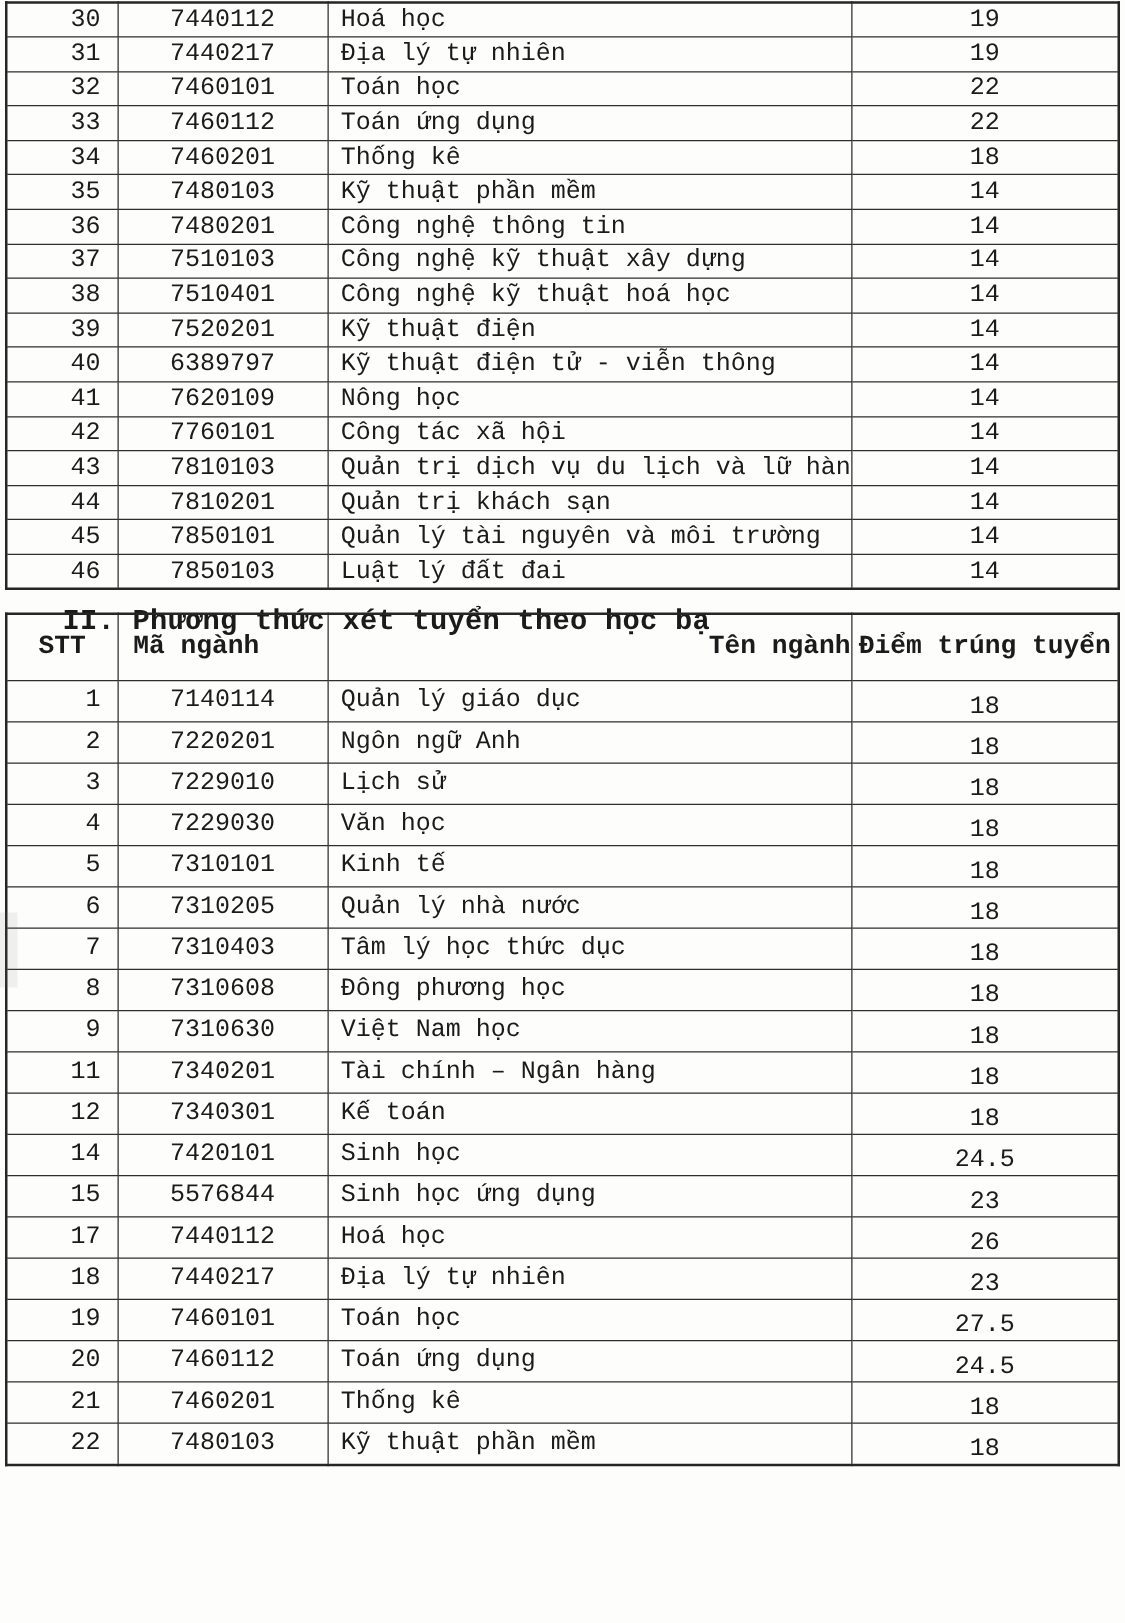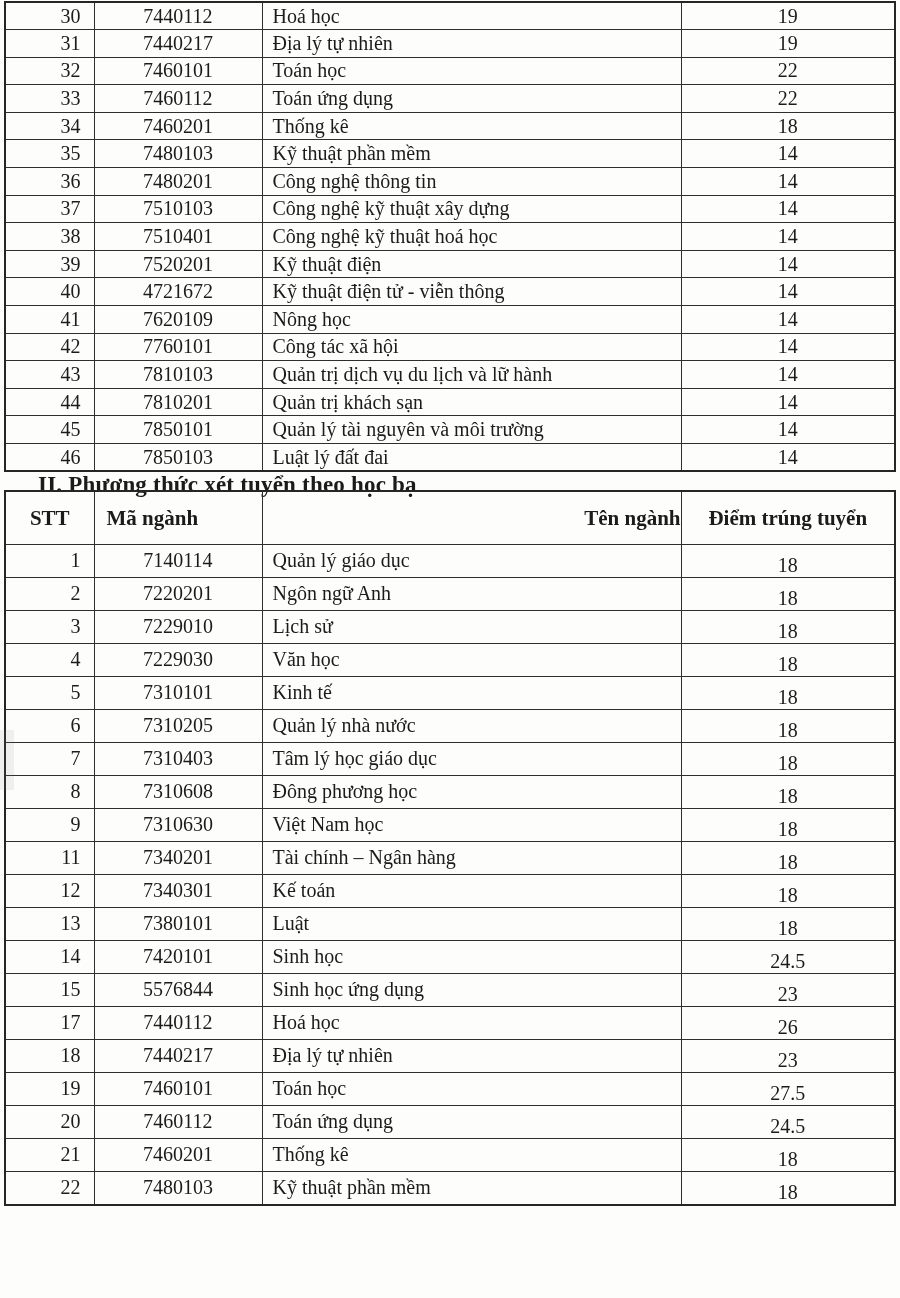--- a/index.html
+++ b/index.html
@@ -3,21 +3,21 @@
 <meta charset="utf-8">
 <style>
   html, body { margin: 0; padding: 0; background: #e8e8e8; }
   .page {
     position: relative;
     width: 900px;
     height: 1298px;
     margin: 0 auto;
     background: #fdfdfc;
     color: #1b1b1b;
-    font-family: Liberation Serif, serif;
+    font-family: Liberation Mono, monospace;
     overflow: hidden;
   }
   table {
     position: absolute;
     left: 4px;
     width: 890px;
     border-collapse: collapse;
     table-layout: fixed;
     background: transparent;
   }
@@ -47,21 +47,21 @@
   .t2 td.score { padding-top: 9px; }
   th { font-weight: bold; font-size: 21px; }
   th.stt   { text-align: center; }
   th.code  { text-align: left; padding-left: 12px; }
   th.name  { text-align: right; padding-left: 11px; }
   th.score { text-align: center; }
   .heading {
     position: absolute;
     top: 472px;
     left: 38px;
-    margin: 0;
+    margin: 12px;
     font-size: 23px;
     font-weight: bold;
     letter-spacing: 0.2px;
     white-space: nowrap;
   }
   
   .page::after {
     content: "";
     position: absolute;
     left: 0; top: 730px;
@@ -149,21 +149,21 @@
 
         <tr>
           <td class="stt">39</td>
           <td class="code">7520201</td>
           <td class="name">Kỹ thuật điện</td>
           <td class="score">14</td>
         </tr>
 
         <tr>
           <td class="stt">40</td>
-          <td class="code">4721672</td>
+          <td class="code">6389797</td>
           <td class="name">Kỹ thuật điện tử - viễn thông</td>
           <td class="score">14</td>
         </tr>
 
         <tr>
           <td class="stt">41</td>
           <td class="code">7620109</td>
           <td class="name">Nông học</td>
           <td class="score">14</td>
         </tr>
@@ -262,21 +262,21 @@
         <tr>
           <td class="stt">6</td>
           <td class="code">7310205</td>
           <td class="name">Quản lý nhà nước</td>
           <td class="score">18</td>
         </tr>
 
         <tr>
           <td class="stt">7</td>
           <td class="code">7310403</td>
-          <td class="name">Tâm lý học giáo dục</td>
+          <td class="name">Tâm lý học thức dục</td>
           <td class="score">18</td>
         </tr>
 
         <tr>
           <td class="stt">8</td>
           <td class="code">7310608</td>
           <td class="name">Đông phương học</td>
           <td class="score">18</td>
         </tr>
 
@@ -295,26 +295,20 @@
           <td class="score">18</td>
         </tr>
 
         <tr>
           <td class="stt">12</td>
           <td class="code">7340301</td>
           <td class="name">Kế toán</td>
           <td class="score">18</td>
         </tr>
 
-        <tr>
-          <td class="stt">13</td>
-          <td class="code">7380101</td>
-          <td class="name">Luật</td>
-          <td class="score">18</td>
-        </tr>
 
         <tr>
           <td class="stt">14</td>
           <td class="code">7420101</td>
           <td class="name">Sinh học</td>
           <td class="score">24.5</td>
         </tr>
 
         <tr>
           <td class="stt">15</td>

